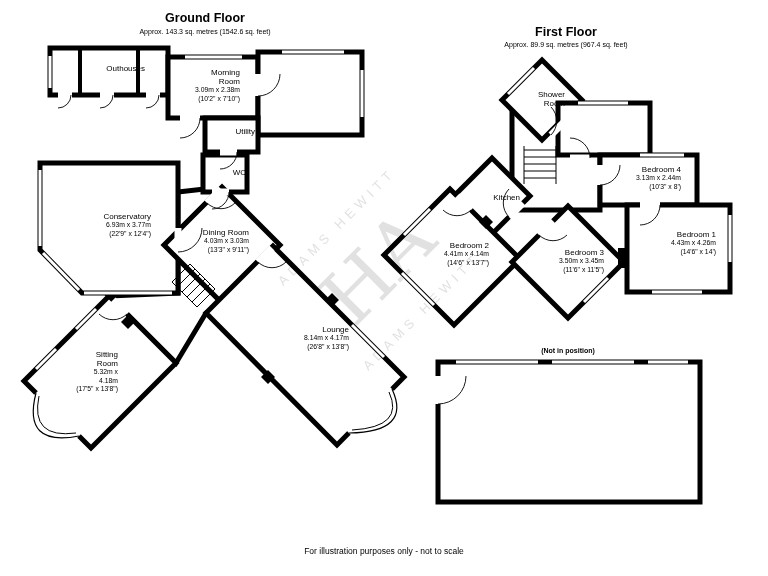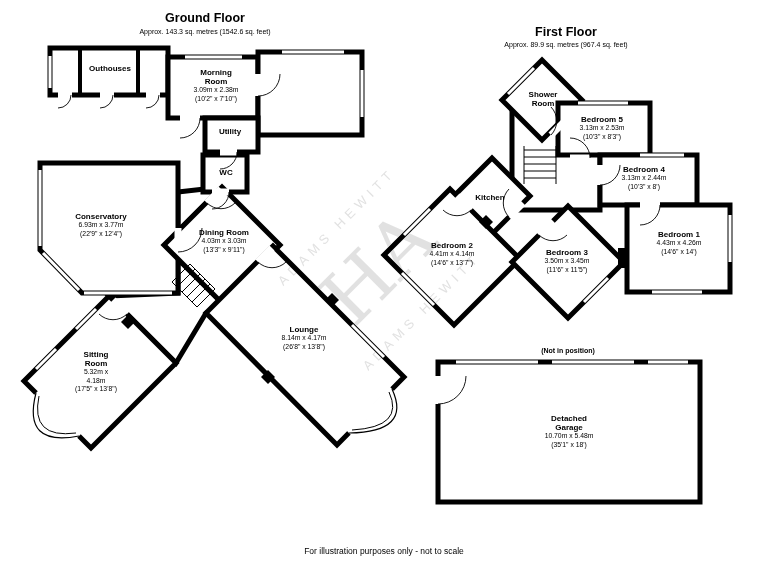--- a/index.html
+++ b/index.html
@@ -1,23 +1,23 @@
 <!DOCTYPE html>
 <html><head>
 <meta charset="utf-8">
 <style>
   * { margin:0; padding:0; box-sizing:border-box; }
   html,body { background:#fff; }
   .canvas { position:relative; width:768px; height:576px; background:#fff; overflow:hidden;
             font-family:"Liberation Sans", sans-serif; color:#000; }
   svg.plan { position:absolute; left:0; top:0; }
-  .lbl { position:absolute; transform:translate(-50%,-50%); text-align:center; }
+  .lbl { position:absolute; transform:translate(-50%,-50%); text-align:right; }
   .floor-title { font-size:12.5px; font-weight:bold; white-space:nowrap; }
   .floor-sub { font-size:7px; white-space:nowrap; }
-  .room-name { font-weight:bold; font-size:8px; line-height:1.15; }
+  .room-name { font-weight:normal; font-size:8px; line-height:1.15; }
   .room-dim { font-size:6.8px; line-height:1.25; }
   .note { font-size:7px; font-weight:bold; white-space:nowrap; }
   .footer-line { font-size:8.5px; white-space:nowrap; }
 </style>
 </head>
 <body>
 
 <div class="canvas">
 
   <svg class="plan" width="768" height="576" viewBox="0 0 768 576">
@@ -210,25 +210,20 @@
   <div class="lbl" style="left:96px;top:372px;width:44px">
     <div class="room-name">Sitting Room</div>
     <div class="room-dim">5.32m x 4.18m</div>
     <div class="room-dim">(17'5" x 13'8")</div>
   </div>
 
   <div class="lbl" style="left:543px;top:99px;width:44px">
     <div class="room-name">Shower Room</div>
   </div>
 
-  <div class="lbl" style="left:602px;top:128px;width:74px">
-    <div class="room-name">Bedroom 5</div>
-    <div class="room-dim">3.13m x 2.53m</div>
-    <div class="room-dim">(10'3" x 8'3")</div>
-  </div>
 
   <div class="lbl" style="left:644px;top:178px;width:74px">
     <div class="room-name">Bedroom 4</div>
     <div class="room-dim">3.13m x 2.44m</div>
     <div class="room-dim">(10'3" x 8')</div>
   </div>
 
   <div class="lbl" style="left:679px;top:243px;width:74px">
     <div class="room-name">Bedroom 1</div>
     <div class="room-dim">4.43m x 4.26m</div>
@@ -246,21 +241,16 @@
   </div>
 
   <div class="lbl" style="left:567px;top:261px;width:74px">
     <div class="room-name">Bedroom 3</div>
     <div class="room-dim">3.50m x 3.45m</div>
     <div class="room-dim">(11'6" x 11'5")</div>
   </div>
 
   <div class="lbl note" style="left:568px;top:350px">(Not in position)</div>
 
-  <div class="lbl" style="left:569px;top:432px;width:60px">
-    <div class="room-name">Detached Garage</div>
-    <div class="room-dim">10.70m x 5.48m</div>
-    <div class="room-dim">(35'1" x 18')</div>
-  </div>
 
   <div class="lbl footer-line" style="left:384px;top:551px">For illustration purposes only - not to scale</div>
 
 </div>
 
 </body></html>

